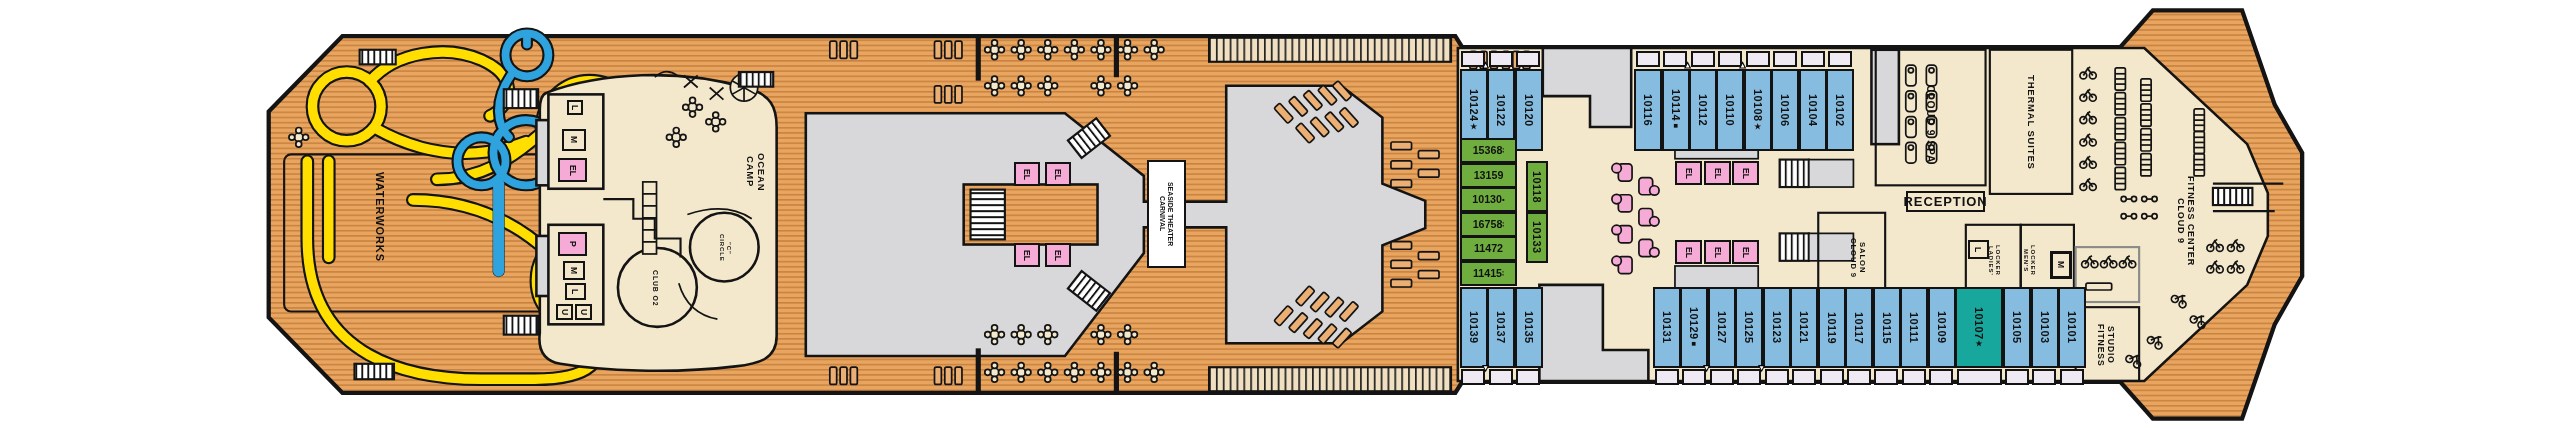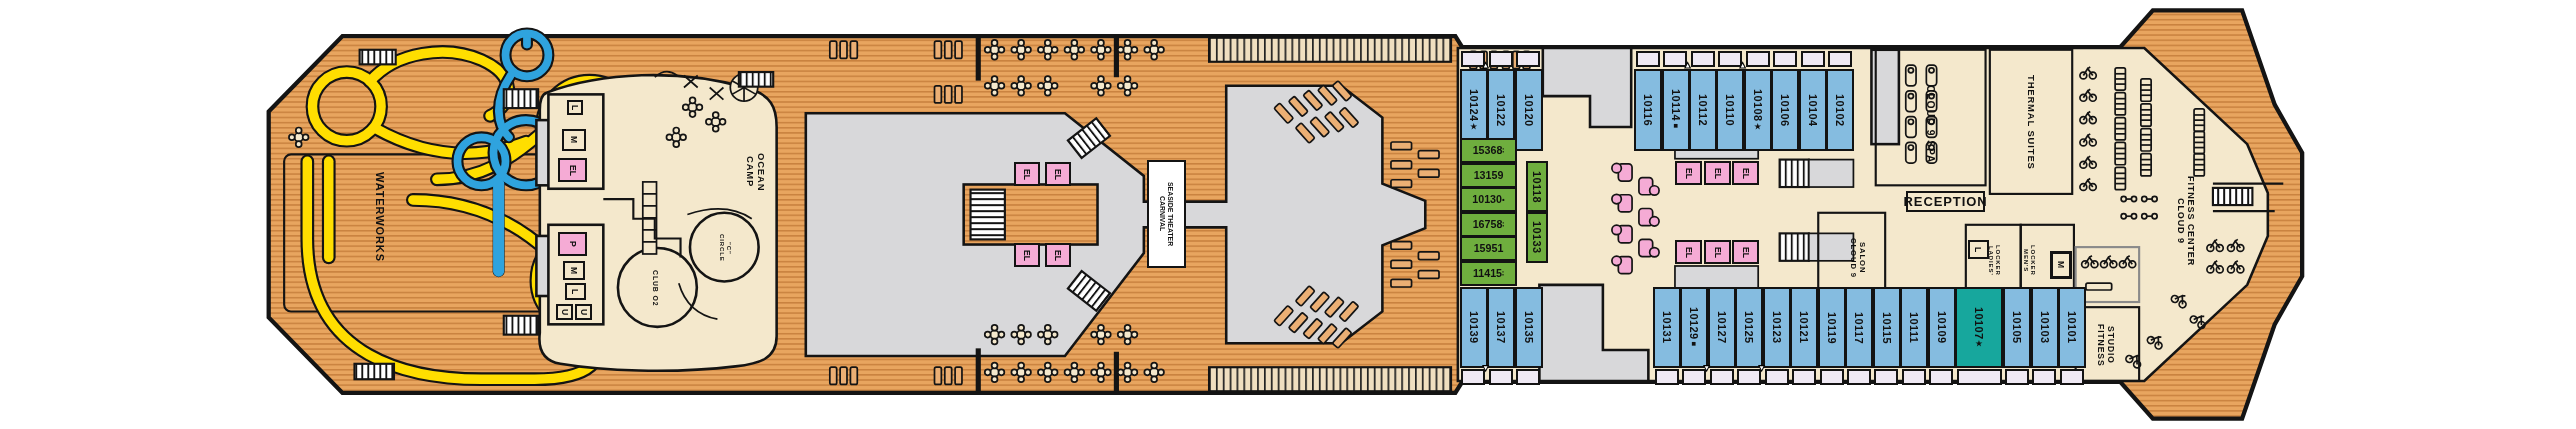--- a/index.html
+++ b/index.html
@@ -653,21 +653,21 @@
           </span>
   </div>
         <div class="cabin htext" style="left: 1460px; top: 212px; width: 57px; height: 24.5px; background: var(--cabin_green);">
     <span class="num">
             <span class="n">16758</span>
             <span class="marker">∶</span>
           </span>
   </div>
         <div class="cabin htext" style="left: 1460px; top: 236px; width: 57px; height: 24.5px; background: var(--cabin_green);">
     <span class="num">
-            <span class="n">15951</span>
+            <span class="n">11472</span>
             <span class="marker"></span>
           </span>
   </div>
         <div class="cabin htext" style="left: 1460px; top: 261px; width: 57px; height: 24.5px; background: var(--cabin_green);">
     <span class="num">
             <span class="n">11415</span>
             <span class="marker">∶</span>
           </span>
   </div>
         <div class="cabin" style="left: 1526px; top: 161px; width: 21.5px; height: 51px; background: var(--cabin_green);">

